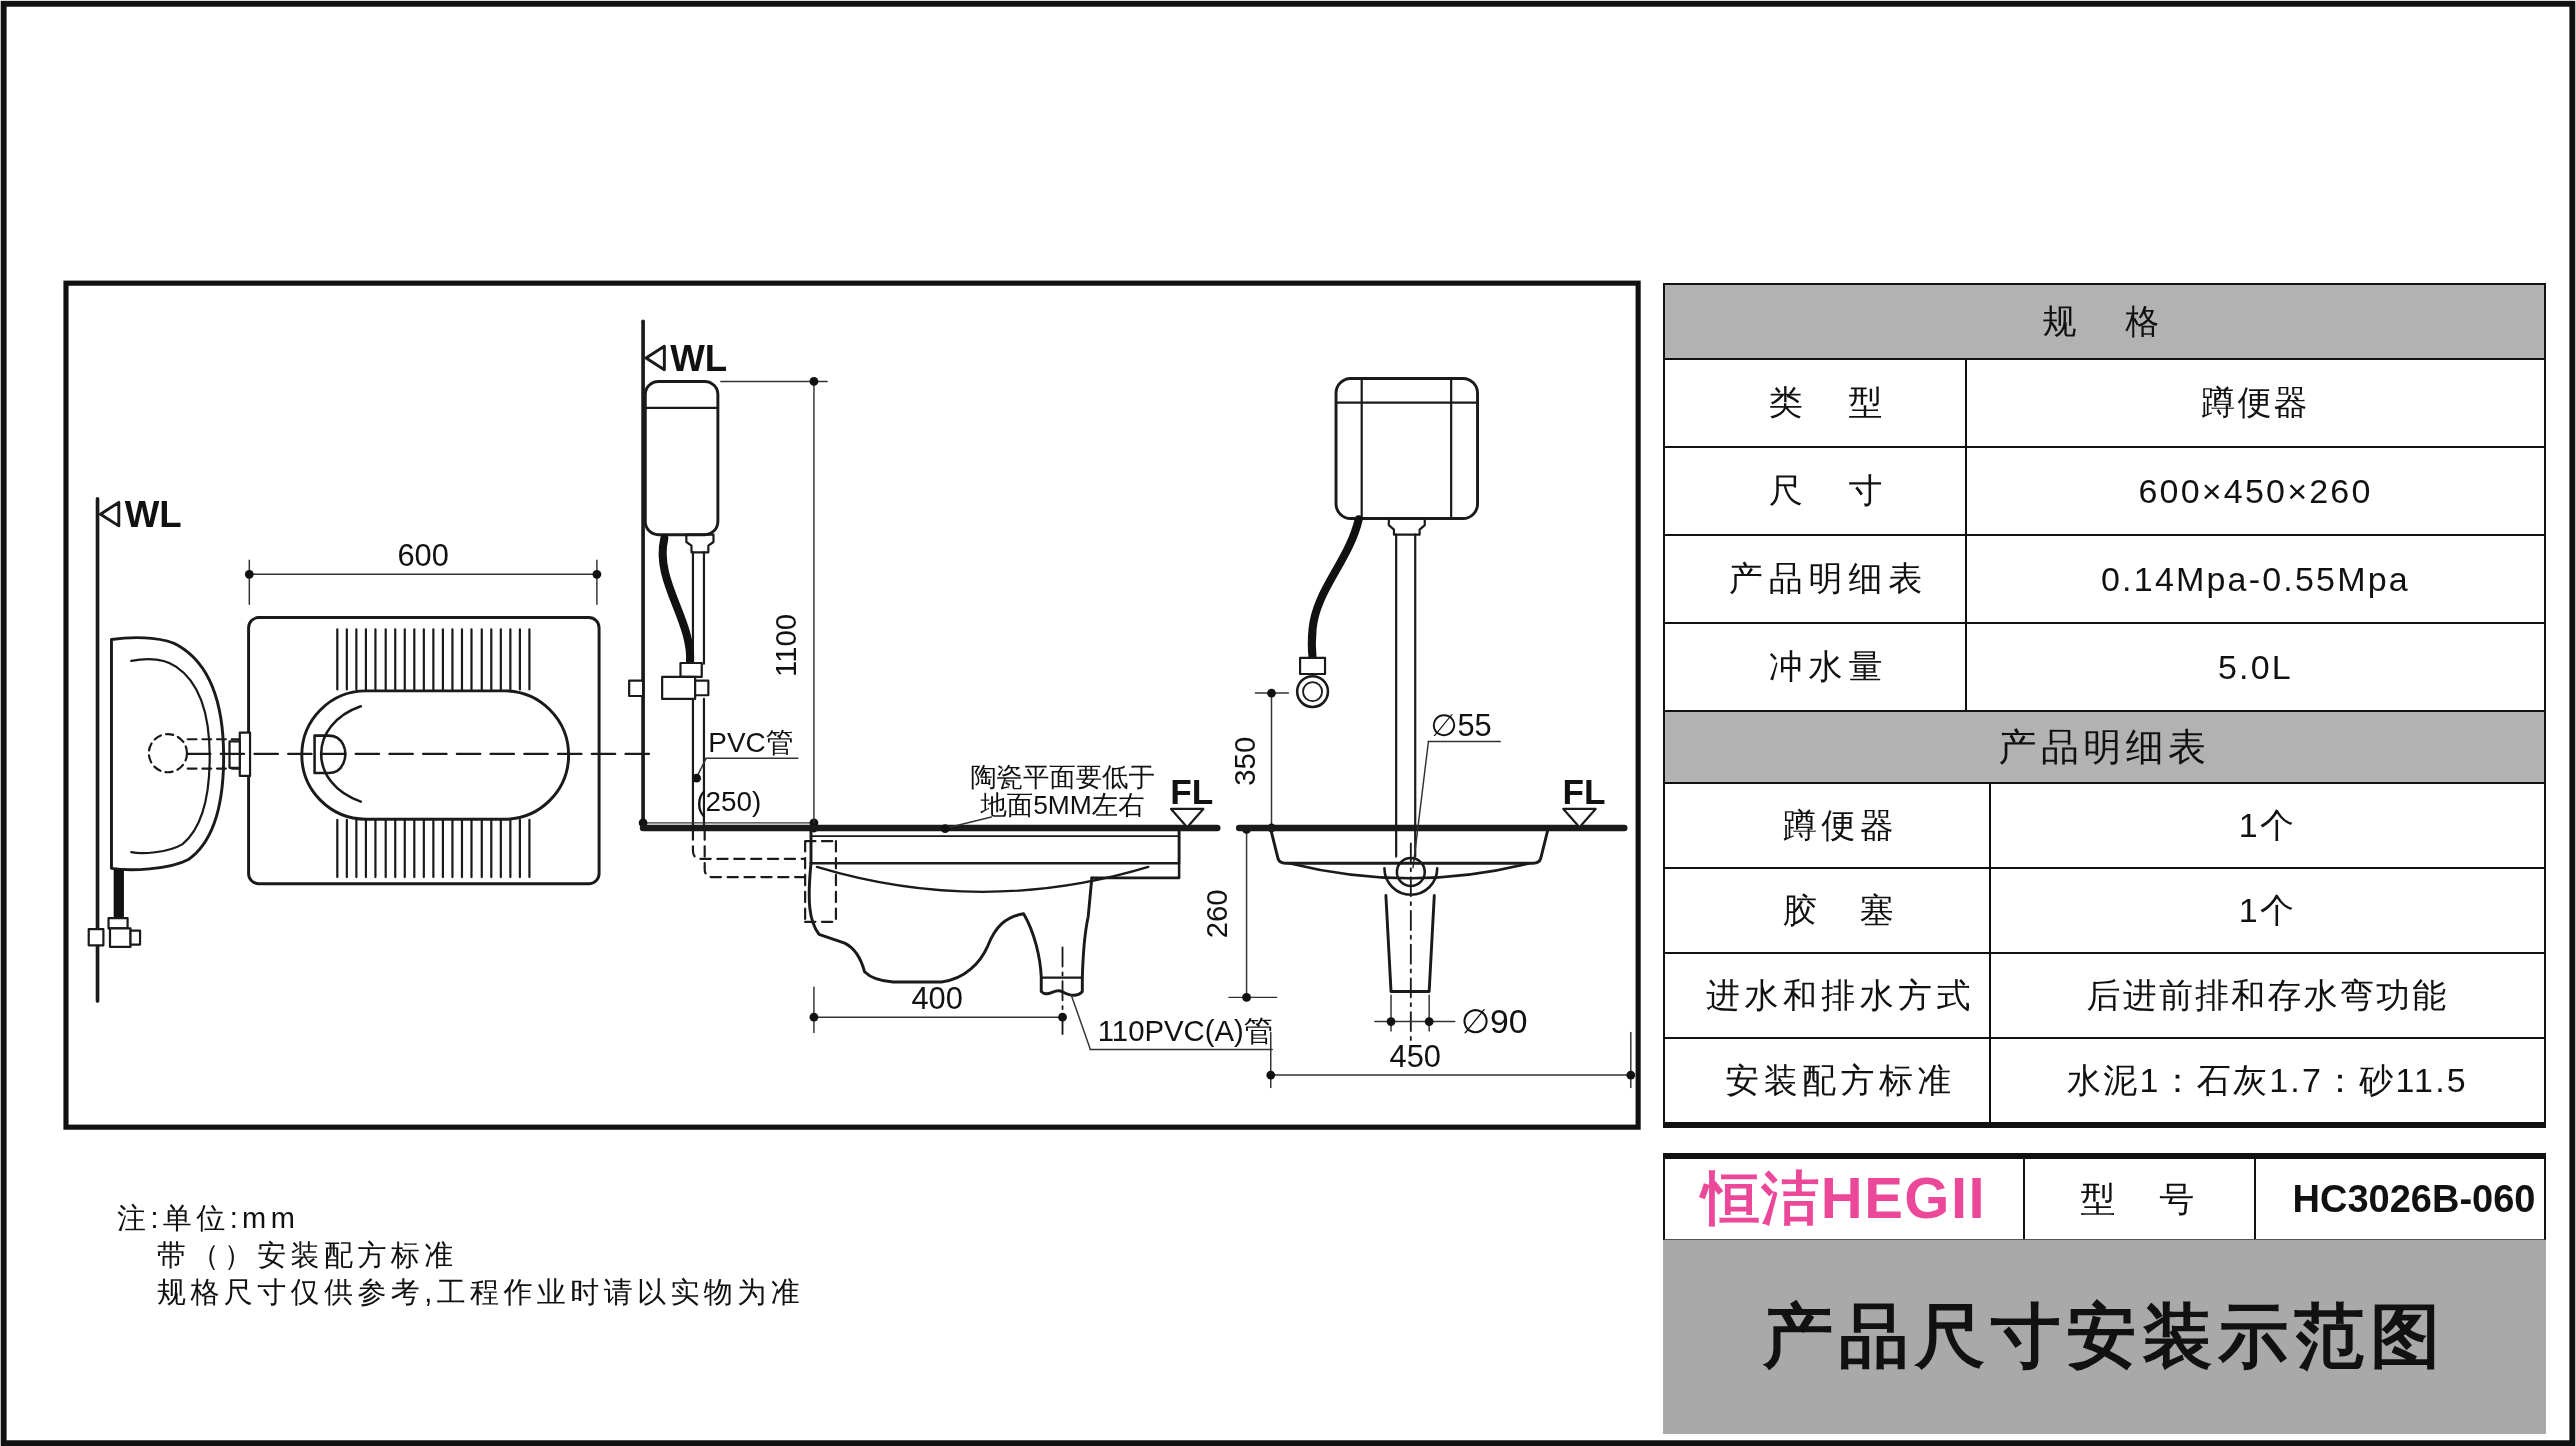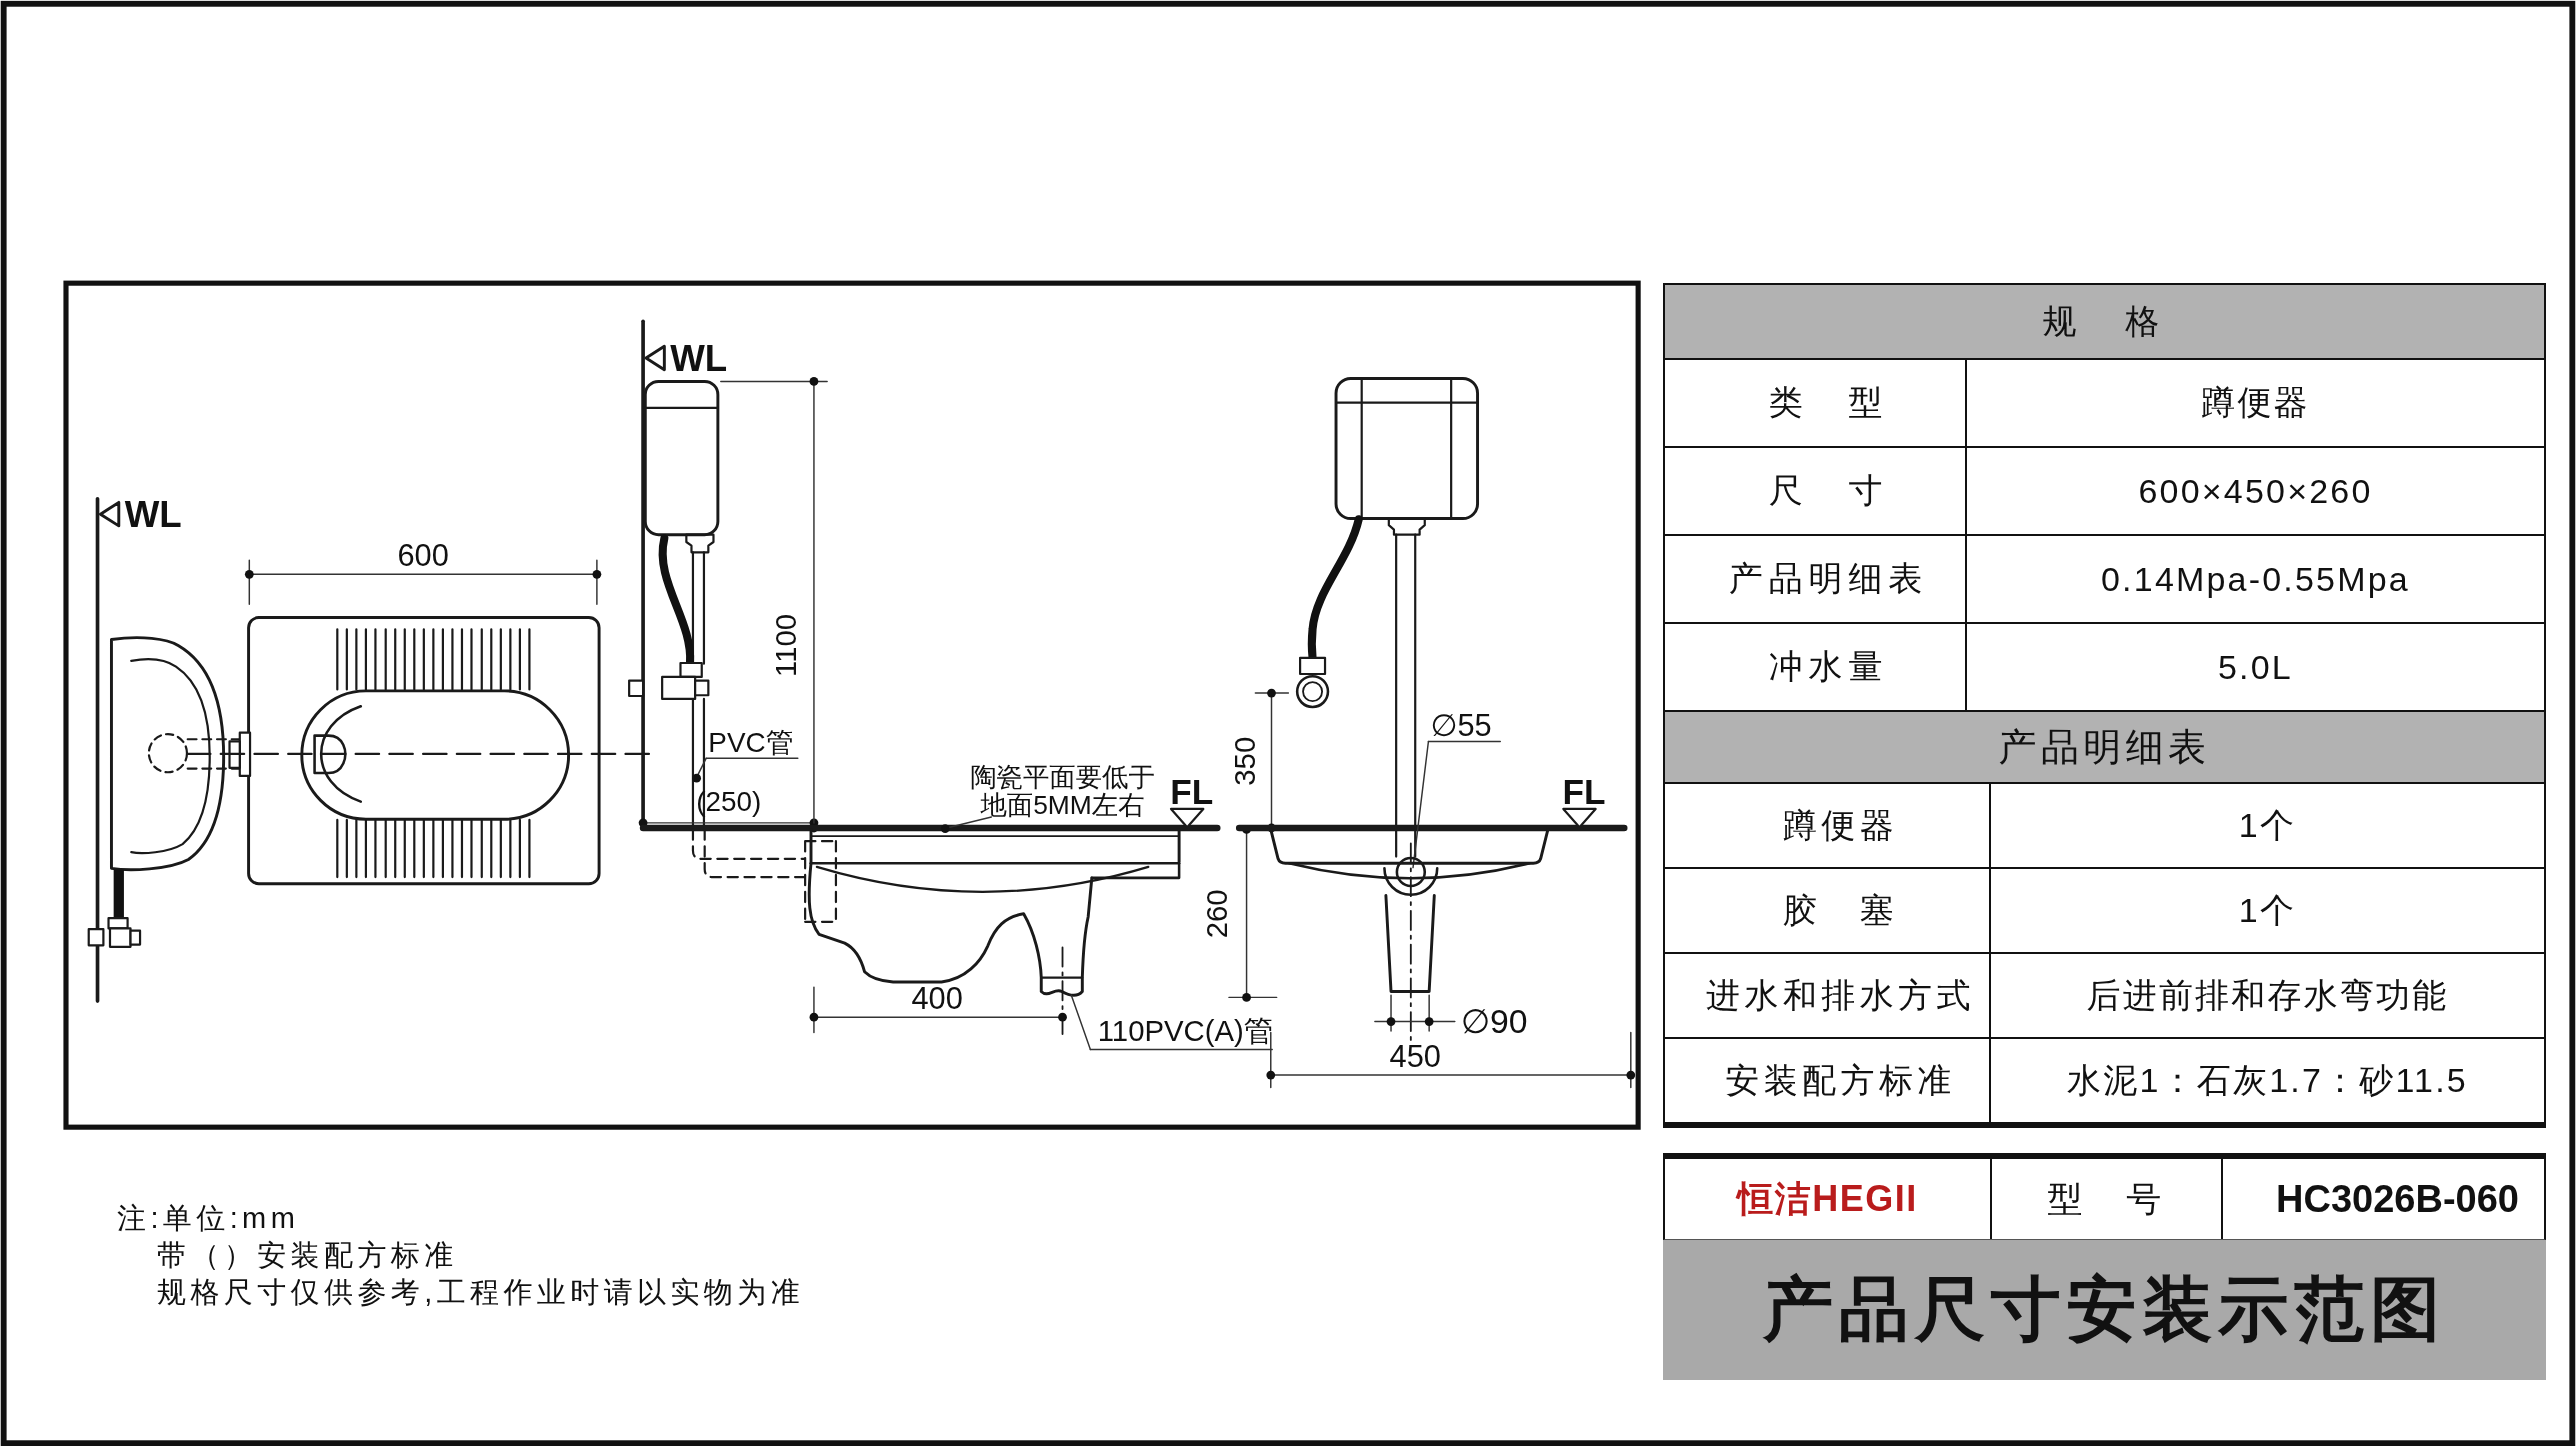--- a/index.html
+++ b/index.html
@@ -25,27 +25,27 @@
   .spec-table .t-label{width:273px;min-width:273px;}
   .parts-table .t-label{width:297px;min-width:297px;letter-spacing:4.4px;}
   .t-value{flex:1;display:flex;align-items:center;justify-content:center;
      font-size:34px;letter-spacing:2.2px;}
 
   
   .title-block{position:absolute;left:1663px;top:1153px;width:883px;box-sizing:border-box;
      border-top:6.6px solid #111;background:#fff;}
   .tb-row{height:81px;display:flex;box-sizing:border-box;
      border-left:2.2px solid #111;border-right:2.2px solid #111;border-bottom:1.5px solid #555;}
-  .tb-logo{width:325px;display:flex;align-items:center;justify-content:center;
-     font-size:36px;font-weight:900;letter-spacing:1.5px;color:#b91c1c;}
+  .tb-logo{width:358px;display:flex;align-items:center;justify-content:center;
+     font-size:58px;font-weight:900;letter-spacing:1.5px;color:#ec4899;}
   .tb-model-label{width:229px;display:flex;align-items:center;justify-content:center;
      border-left:2.2px solid #111;border-right:2.2px solid #111;font-size:35px;letter-spacing:4.4px;}
   .tb-model-value{flex:1;display:flex;align-items:center;justify-content:center;
      font-size:38px;font-weight:700;margin-left:28px;}
-  .tb-title{height:140px;background:#a9a9a9;display:flex;align-items:center;justify-content:center;
+  .tb-title{height:194px;background:#a9a9a9;display:flex;align-items:center;justify-content:center;
      font-size:70px;font-weight:600;letter-spacing:5.9px;color:#111;}
 
   
   .notes{position:absolute;left:117px;top:1200px;font-size:29px;letter-spacing:4.4px;line-height:37px;}
   .notes .n2,.notes .n3{padding-left:40px;}
 </style>
 </head>
 <body>
 
 <div class="page">

